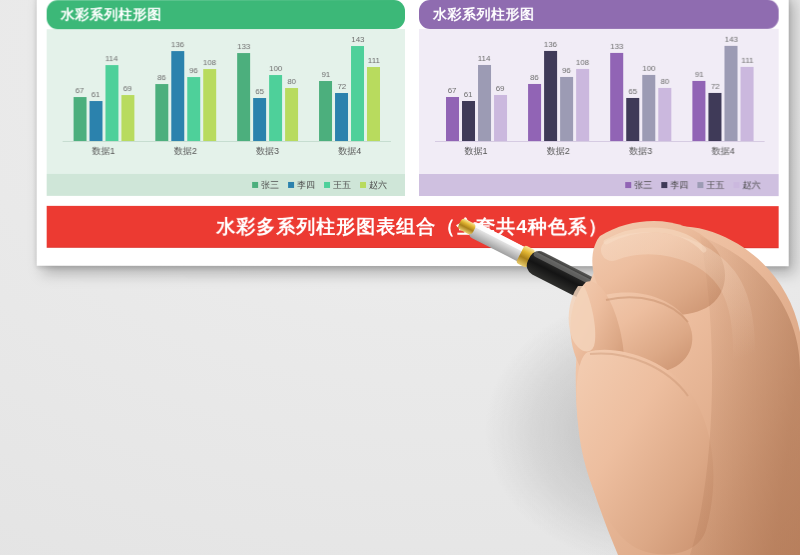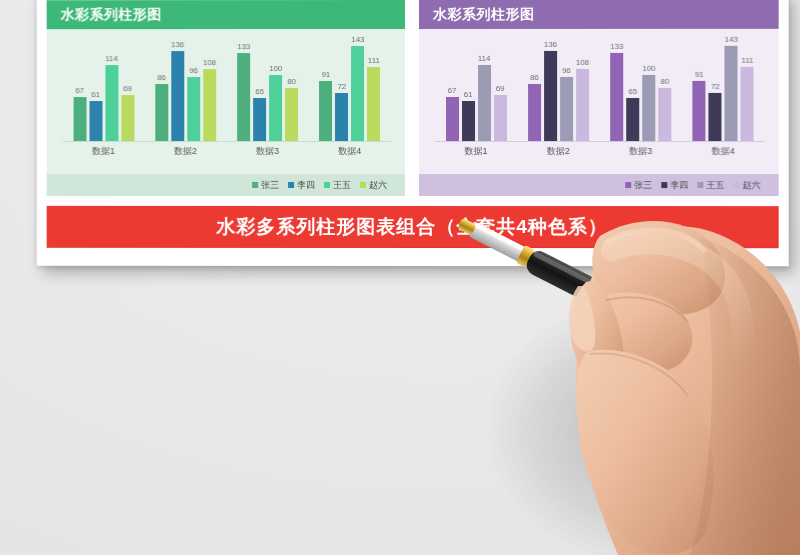--- a/index.html
+++ b/index.html
@@ -56,20 +56,21 @@
     position: relative;
   }
   .chart-head {
     height: 29px;
     line-height: 29px;
     padding-left: 14px;
     color: #ffffff;
     font-size: 14px;
     font-weight: bold;
     letter-spacing: 0.5px;
+    border-radius: 11px;
   }
   .chart-body {
     flex: 1 1 auto;
     position: relative;
   }
   .plot {
     position: absolute;
     left: 0; right: 0; top: 0;
     bottom: 32px;
   }

